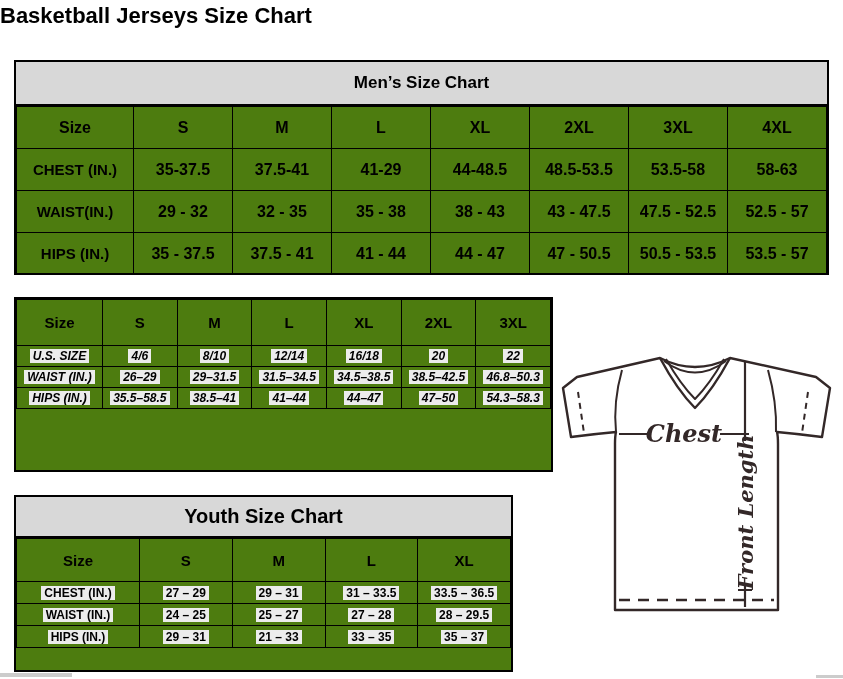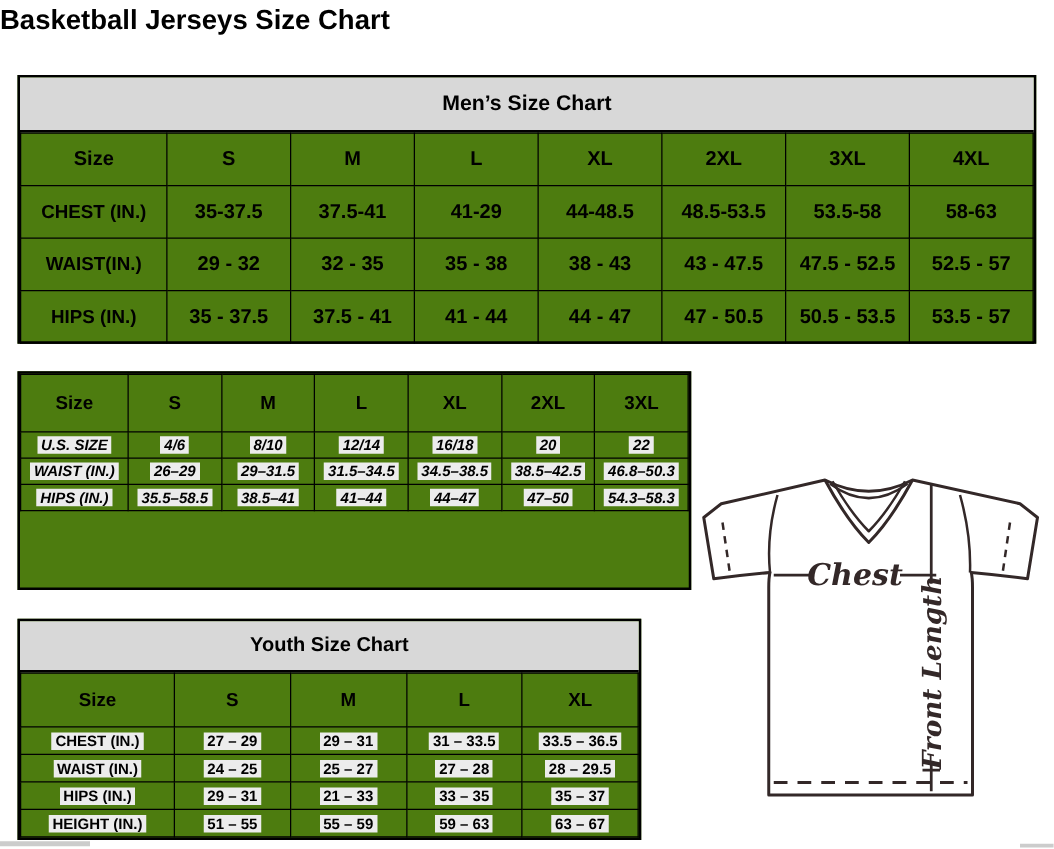--- a/index.html
+++ b/index.html
@@ -33,29 +33,29 @@
   
   #womens{left:14px;top:297px;width:539px;height:175px;}
   #womens .bar{height:40px;font-size:16px;}
   #womens tr.head-row{height:46px;}
   #womens tr.data-row{height:21px;}
   #womens td{font-size:15px;}
   #womens tr.data-row td{font-size:12px;font-style:italic;}
   #womens td.row-label{font-size:11px;}
   
   #youth{left:14px;top:495px;width:499px;height:177px;}
-  #youth .bar{height:41px;font-size:16px;}
+  #youth .bar{height:41px;font-size:20px;}
   #youth tr.head-row{height:43px;}
   #youth tr.data-row{height:22px;}
   #youth td{font-size:15px;}
   #youth tr.data-row td{font-size:12px;}
   #youth td.row-label{font-size:11px;}
   .hl{background:#ececec;padding:0 3px;}
   
-  .diagram{position:absolute;left:556px;top:370px;width:287px;height:310px;}
+  .diagram{position:absolute;left:556px;top:344px;width:287px;height:310px;}
   .diagram svg{display:block;}
   .measure-text{
     font-family:"DejaVu Serif","Liberation Serif",serif;
     font-style:italic;font-weight:bold;fill:#332828;
   }
   
   .sb{position:absolute;background:#cccccc;}
   .sb-left{left:0;top:673px;width:72px;height:4px;}
   .sb-right{left:816px;top:675px;width:27px;height:3px;}
 </style>
@@ -206,27 +206,20 @@
           <td><span class="hl">27 – 28</span></td>
           <td><span class="hl">28 – 29.5</span></td>
         </tr>
         <tr class="data-row">
           <td class="row-label"><span class="hl">HIPS (IN.)</span></td>
           <td><span class="hl">29 – 31</span></td>
           <td><span class="hl">21 – 33</span></td>
           <td><span class="hl">33 – 35</span></td>
           <td><span class="hl">35 – 37</span></td>
         </tr>
-        <tr class="data-row">
-          <td class="row-label"><span class="hl">HEIGHT (IN.)</span></td>
-          <td><span class="hl">51 – 55</span></td>
-          <td><span class="hl">55 – 59</span></td>
-          <td><span class="hl">59 – 63</span></td>
-          <td><span class="hl">63 – 67</span></td>
-        </tr>
       </tbody>
     </table>
 </div>
 
 <div class="diagram">
   <svg width="287" height="310" viewBox="0 0 287 310">
     <g stroke="#332828" fill="none" stroke-linejoin="round" stroke-linecap="butt">
 
       <path fill="#ffffff" stroke-width="2.4" d="
         M 104,14 L 21,33 L 7,44 L 15,93

